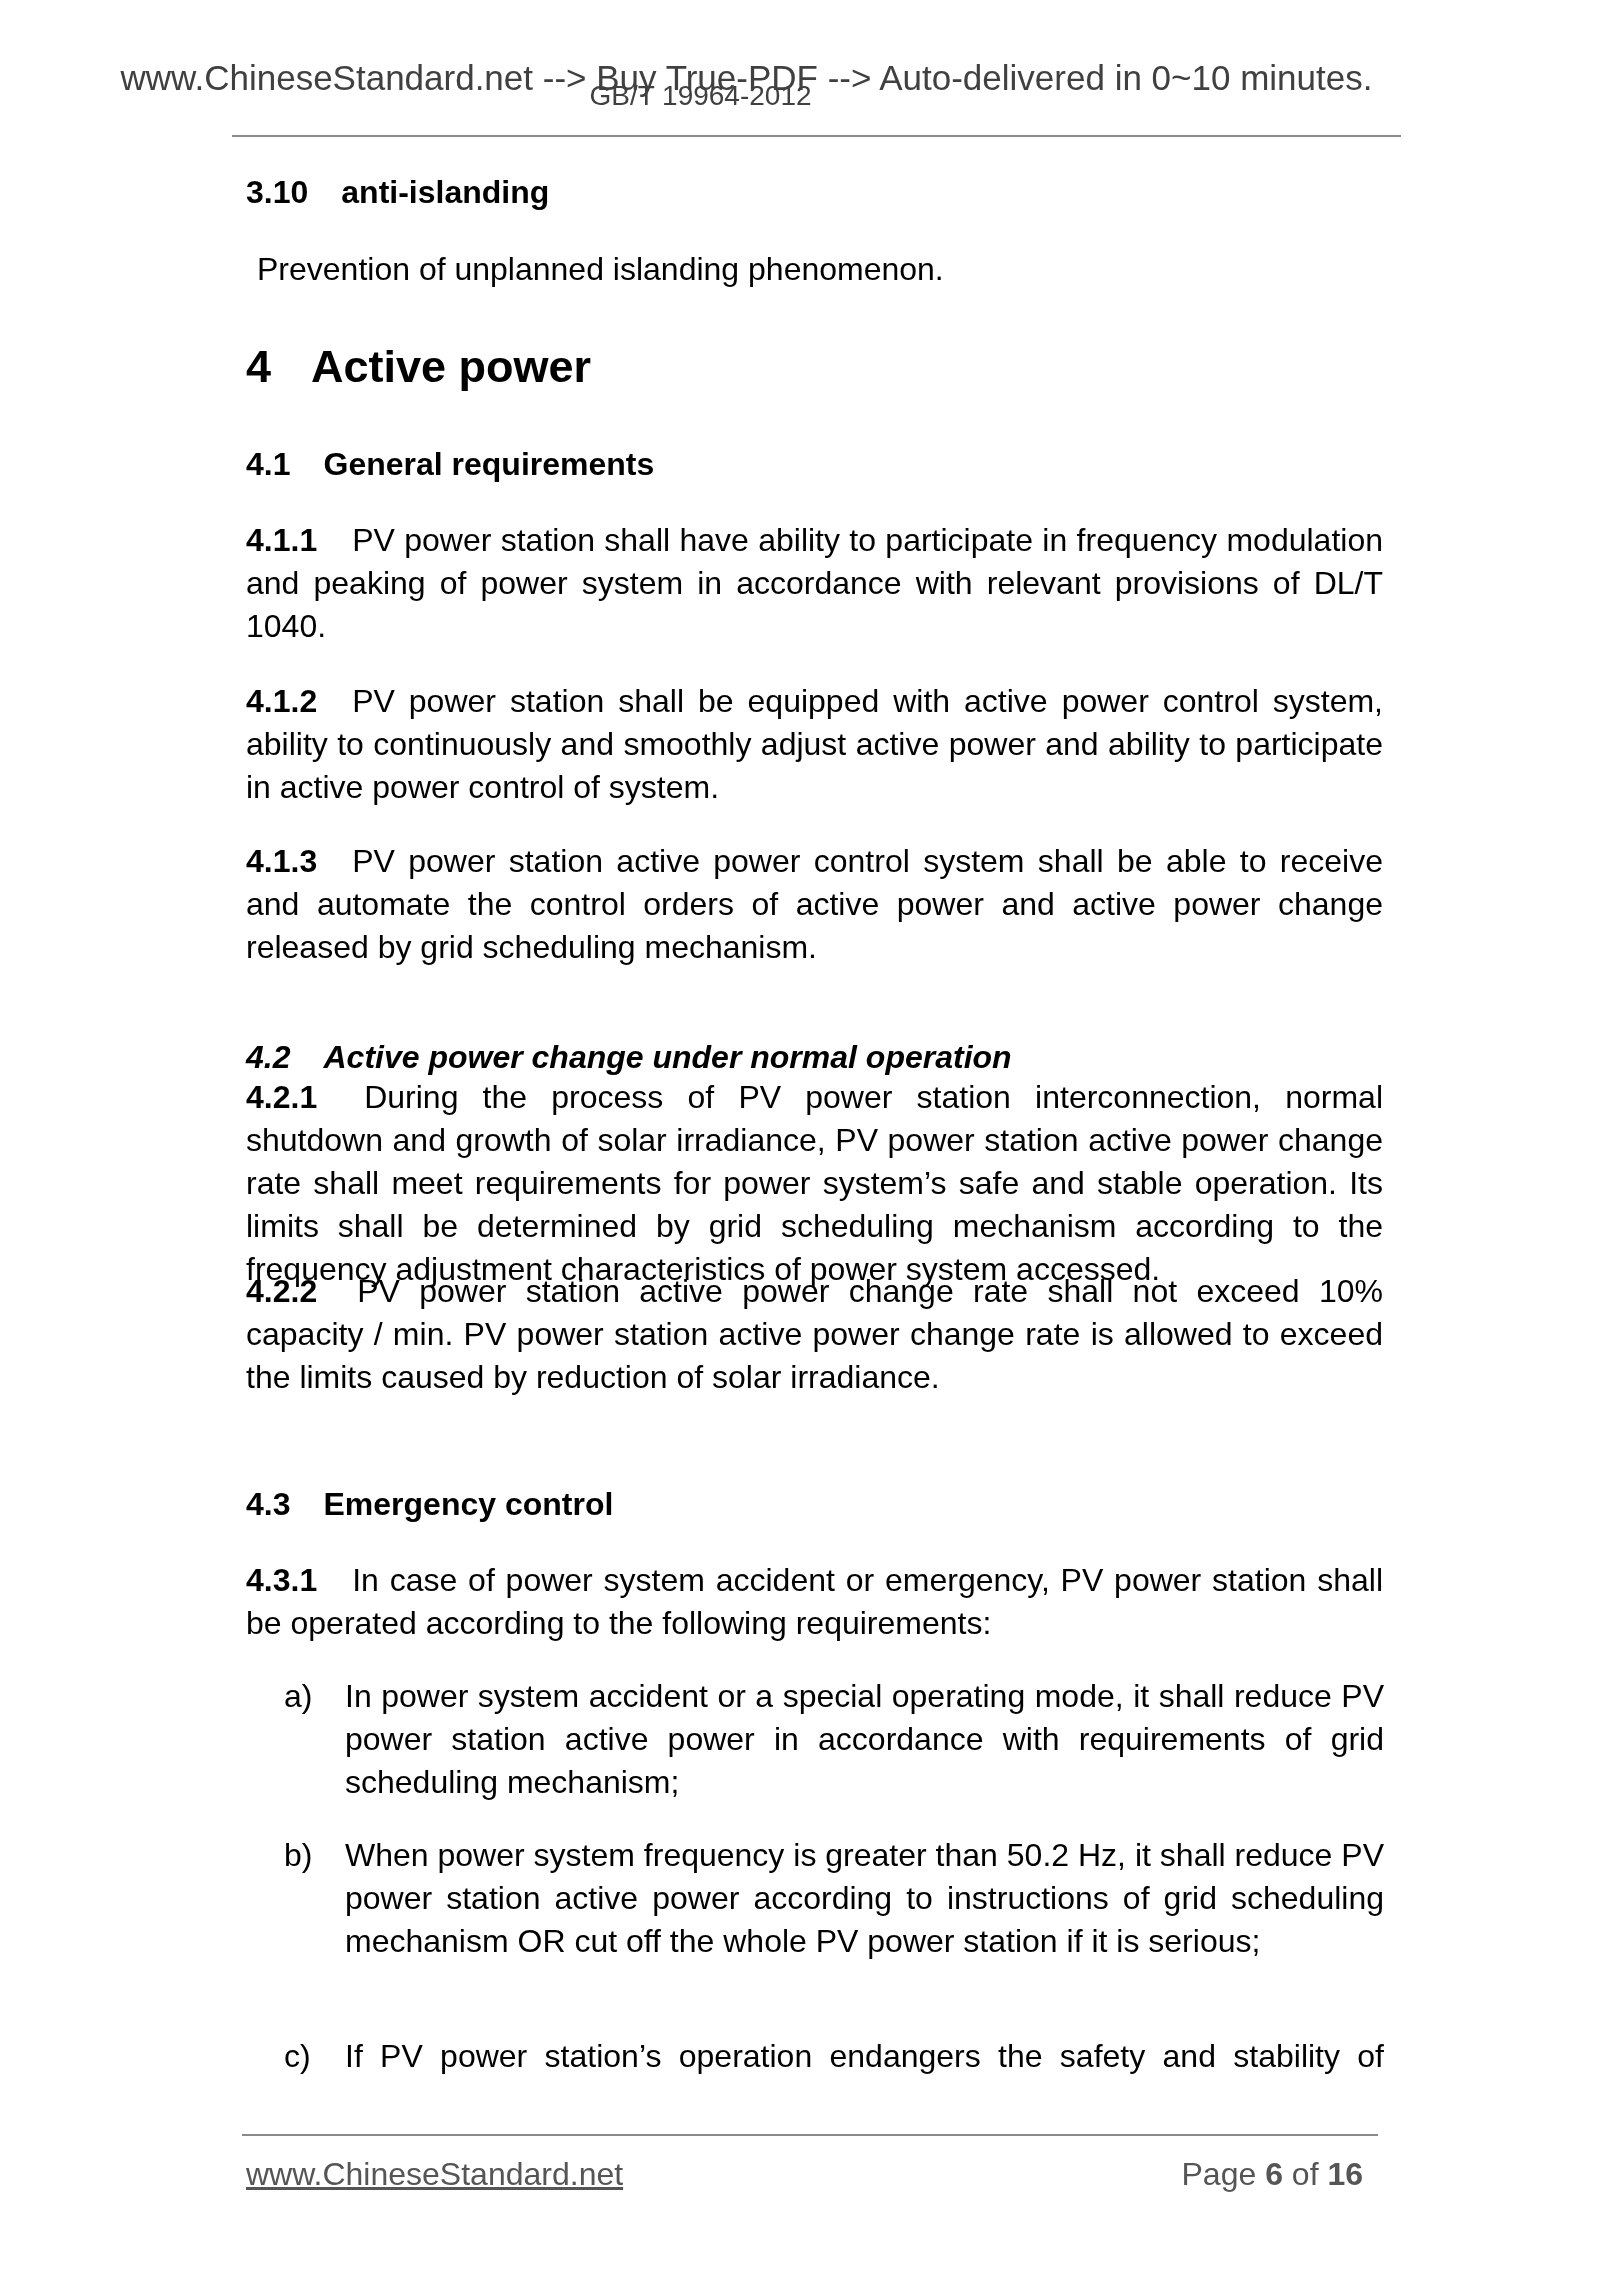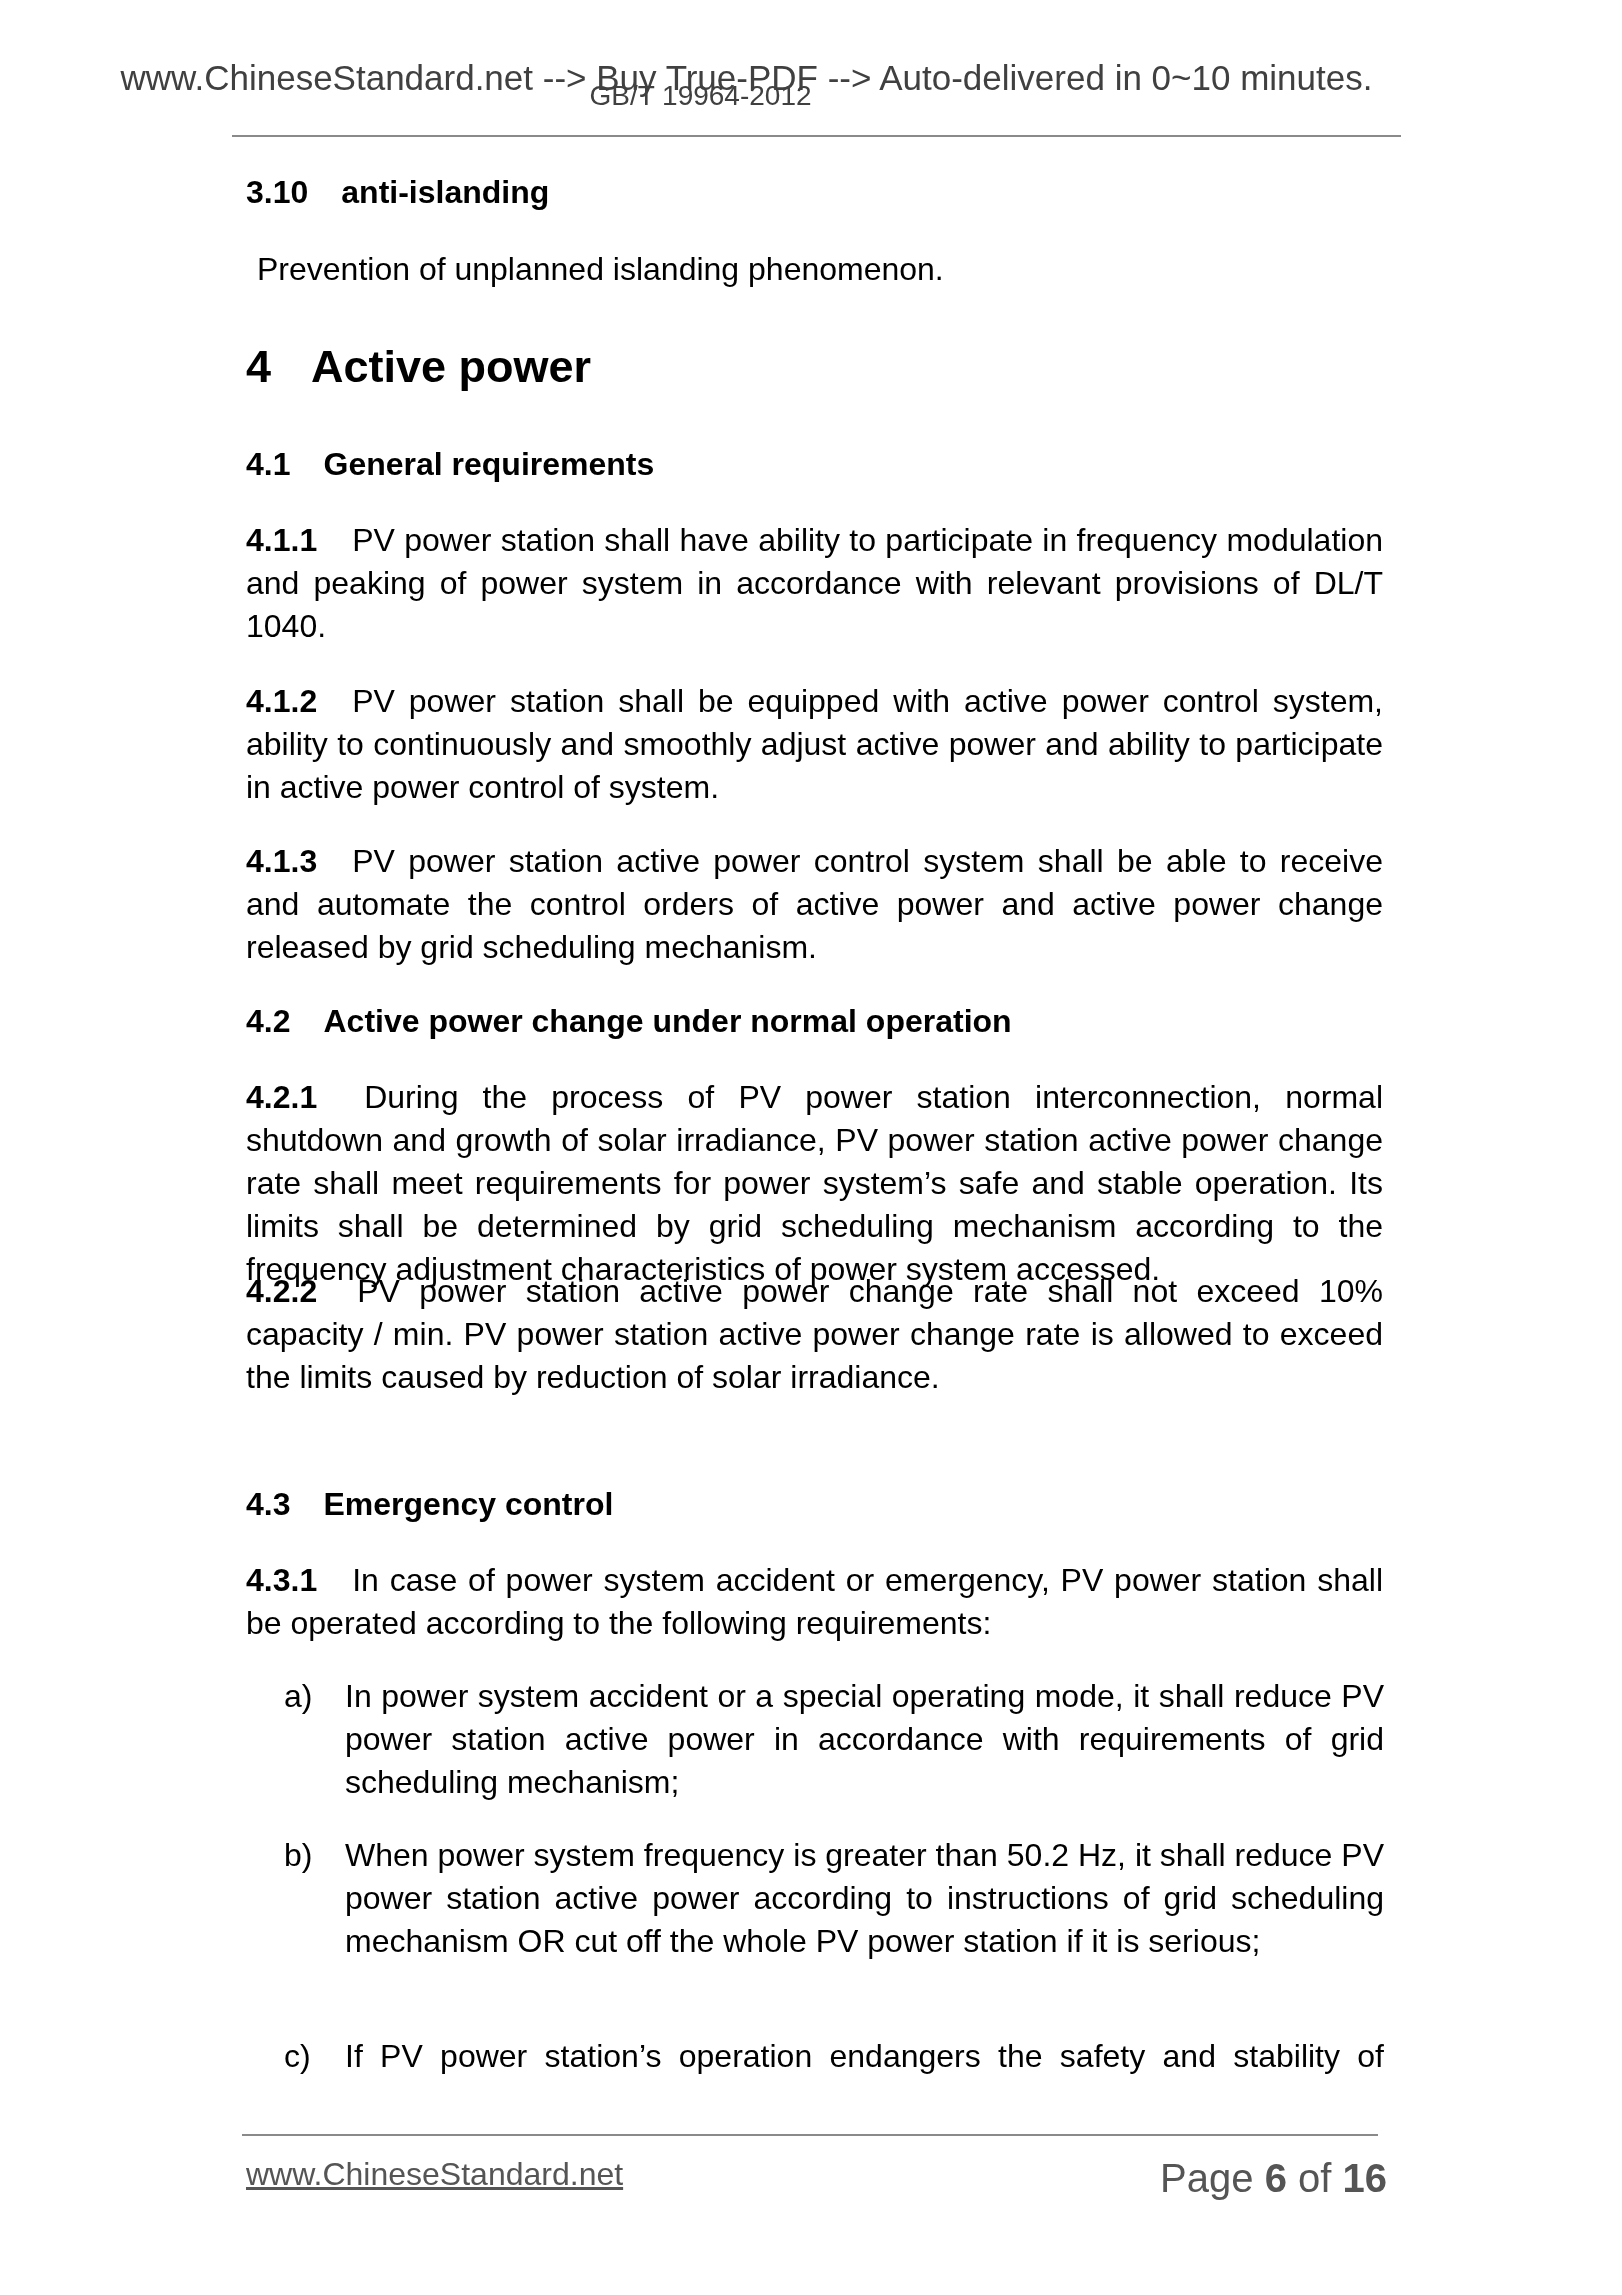--- a/index.html
+++ b/index.html
@@ -19,21 +19,21 @@
     .num { font-weight: bold; }
     .gap-sm { display: inline-block; width: 35px; }
     .gap-md { display: inline-block; width: 33px; }
     .list-item { position: absolute; left: 38px; width: 1100px; font-size: 32px; line-height: 43px; }
     .list-item .marker { position: absolute; left: 0; top: 0; }
     .list-item .text { margin-left: 61px; text-align: justify; }
     .footer-rule { position: absolute; left: 242px; width: 1136px; top: 2134px; height: 0;
            border-top: 2.5px solid #8a8a8a; }
     .footer-link { position: absolute; left: 246px; top: 2156px; font-size: 32px; color: #555;
            text-decoration: underline; white-space: nowrap; }
-    .footer-page { position: absolute; right: 236px; top: 2156px; font-size: 40px; color: #555;
+    .footer-page { position: absolute; right: 260px; top: 2156px; font-size: 32px; color: #555;
            white-space: nowrap; }
     .footer-page b { font-weight: bold; }
   </style>
 </head>
 <body>
 
 <div>
   <div class="header-banner">www.ChineseStandard.net --&gt; Buy True-PDF --&gt; Auto-delivered in 0~10 minutes.</div>
   <div class="header-doc-id">GB/T 19964-2012</div>
   <div class="header-rule"></div>
@@ -59,21 +59,21 @@
   </div>
 
   <div class="blk just" style="top:680px;">
     <span class="num">4.1.2</span><span class="gap-sm"></span><span>PV power station shall be equipped with active power control system, ability to continuously and smoothly adjust active power and ability to participate in active power control of system.</span>
   </div>
 
   <div class="blk just" style="top:840px;">
     <span class="num">4.1.3</span><span class="gap-sm"></span><span>PV power station active power control system shall be able to receive and automate the control orders of active power and active power change released by grid scheduling mechanism.</span>
   </div>
 
-  <div class="blk h-clause" style="top:1000px;">
+  <div class="blk h-clause" style="top:1036px;font-style:italic;">
     <span>4.2</span><span class="gap-md"></span><span>Active power change under normal operation</span>
   </div>
 
   <div class="blk just" style="top:1076px;">
     <span class="num">4.2.1</span><span class="gap-sm" style="width:47px"></span><span>During the process of PV power station interconnection, normal shutdown and growth of solar irradiance, PV power station active power change rate shall meet requirements for power system’s safe and stable operation. Its limits shall be determined by grid scheduling mechanism according to the frequency adjustment characteristics of power system accessed.</span>
   </div>
 
   <div class="blk just" style="top:1270px;">
     <span class="num">4.2.2</span><span class="gap-sm" style="width:40px"></span><span>PV power station active power change rate shall not exceed 10% capacity / min. PV power station active power change rate is allowed to exceed the limits caused by reduction of solar irradiance.</span>
   </div>

